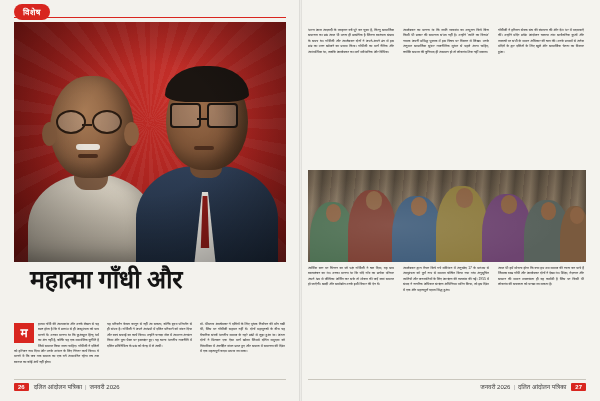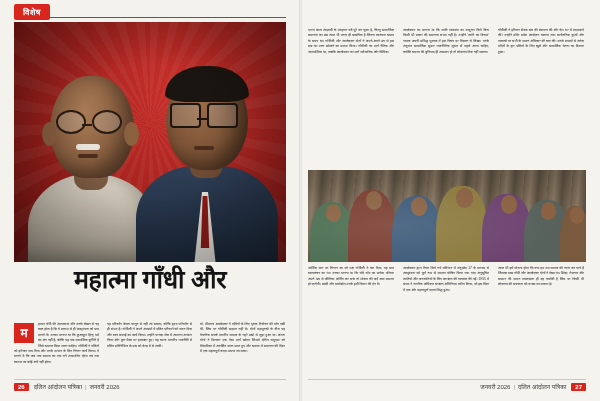--- a/index.html
+++ b/index.html
@@ -43,21 +43,21 @@
   }
   .topbar-tab {
     position: absolute;
     left: 14px; top: 4px;
     background: #d8261f;
     color: #fff;
     font-size: 8px;
     font-weight: bold;
     padding: 2px 9px 3px 9px;
     letter-spacing: 0.4px;
-    border-radius: 2px;
+    border-radius: 8px;
   }
   .topbar-rule {
     position: absolute;
     left: 14px; top: 17px;
     width: 272px; height: 1px;
     background: #d8261f;
   }
 
   
   .hero {
@@ -216,23 +216,22 @@
     position: absolute;
     left: 62px; bottom: 112px;
     width: 20px; height: 4px;
     background: #4a2c1c;
     border-radius: 3px;
   }
 
   
   .headline {
     position: absolute;
-    left: 14px; top: 266px;
+    left: 30px; top: 266px;
     width: 272px;
-    text-align: center;
   }
   .headline-line {
     font-family: "Liberation Sans", sans-serif;
     font-weight: bold;
     font-size: 25px;
     line-height: 26px;
     color: #141414;
     letter-spacing: -0.3px;
   }
 

